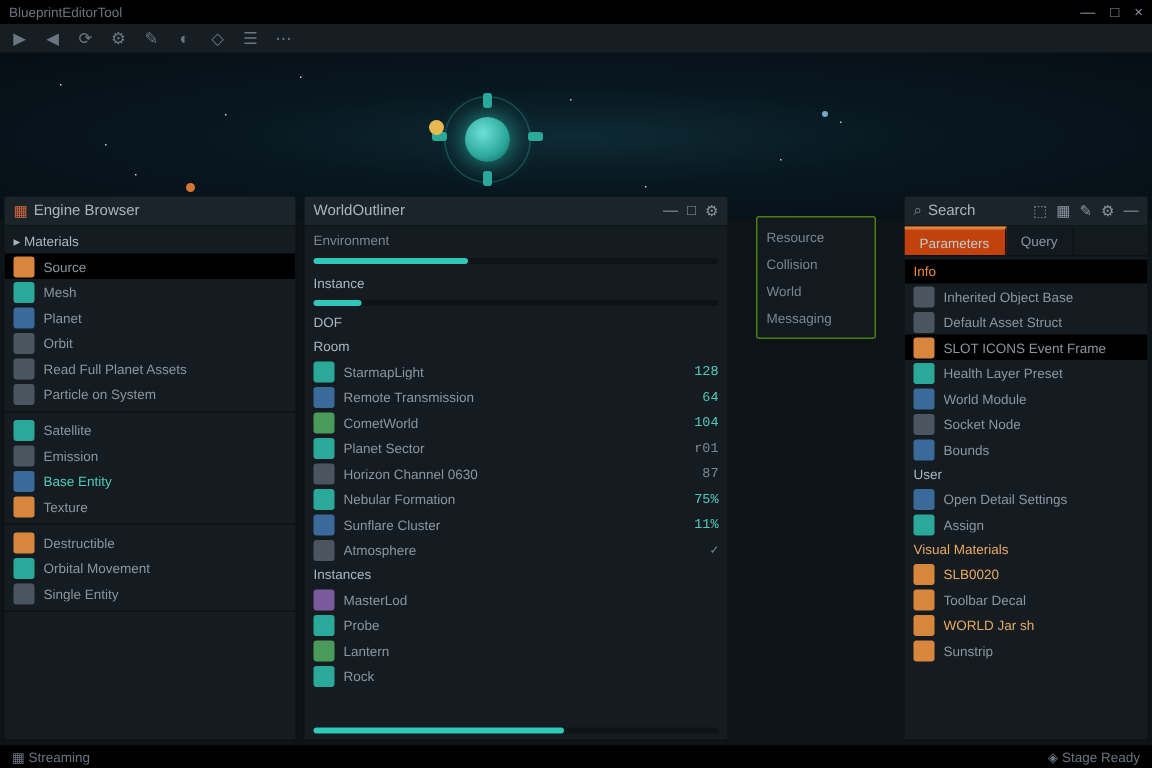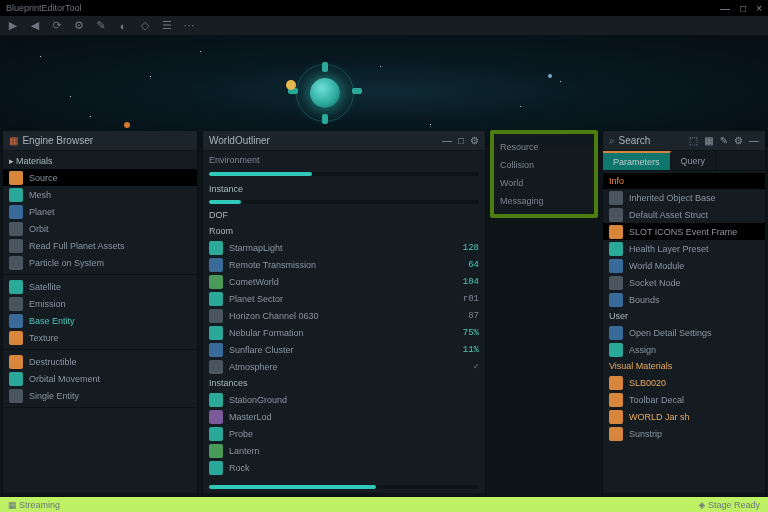--- a/index.html
+++ b/index.html
@@ -26,30 +26,30 @@
 .p-hdr .acts{margin-left:auto;display:flex;gap:6px;color:#5a6570}
 .p-body{flex:1;overflow:hidden;padding:2px 0}
 .row{display:flex;align-items:center;height:17px;padding:0 6px;gap:6px;cursor:pointer}
 .row .ico{width:14px;height:14px;border-radius:2px;flex-shrink:0;display:flex;align-items:center;justify-content:center;font-size:9px;color:#111}
 .row .lbl{flex:1;white-space:nowrap;overflow:hidden;text-overflow:ellipsis;font-size:9px}
 .row .val{font-size:9px;font-family:Liberation Mono, monospace}
 .sec{padding:3px 6px;color:#aab6be;font-size:9px;font-weight:400;cursor:pointer}
 .hl{background:#000000;color:#e88a3c}
 .bar{height:4px;background:#0c1418;border-radius:2px;margin:3px 6px;position:relative}
 .bar>div{height:100%;background:#30c8b8;border-radius:2px}
-.gap-box{background:#141c22cc;border:4px solid #4d7c0f;border-radius:2px;margin:2px;padding:4px 6px}
+.gap-box{background:#141c22cc;border:1px solid #4d7c0f;border-radius:2px;margin:16px;padding:4px 6px}
 .gap-item{height:18px;display:flex;align-items:center;color:#7a8590;font-size:9px;cursor:pointer}
-.statusbar{position:absolute;bottom:0;left:0;right:0;height:16px;background:#bef264;display:flex;align-items:center;padding:0 8px;justify-content:space-between;border-top:1px solid #0a1014}
+.statusbar{position:absolute;bottom:0;left:0;right:0;height:16px;background:#000000;display:flex;align-items:center;padding:0 8px;justify-content:space-between;border-top:1px solid #0a1014}
 .statusbar span{font-size:9px;color:#6a7580}
 .c-teal{background:#2aa89a}.c-orange{background:#d8863c}.c-blue{background:#3a6a9a}
 .c-green{background:#4a9a5a}.c-purple{background:#7a5a9a}.c-gray{background:#4a5560}
 .t-teal{color:#4ec8ba}.t-orange{color:#e8a860}.t-gray{color:#7a8590}
 .tabs{display:flex;height:20px;background:#121a20;border-bottom:1px solid #0a1216}
 .tab{padding:0 10px;display:flex;align-items:center;font-size:9px;cursor:pointer;border-right:1px solid #0a1216}
-.tab.on{background:#0f766e;border-top:2px solid #d8863c;color:#bcc}
+.tab.on{background:#c2410c;border-top:2px solid #d8863c;color:#bcc}
 </style>
 </head>
 <body>
 
 <div class="titlebar">
   <span class="titlebar-left">BlueprintEditorTool</span>
   <div class="titlebar-right">
     <span>—</span>
     <span>□</span>
     <span>×</span>
@@ -213,25 +213,20 @@
           <span class="lbl">Sunflare Cluster</span>
           <span class="val t-teal">11%</span>
         </div>
         <div class="row">
           <span class="ico c-gray"></span>
           <span class="lbl">Atmosphere</span>
           <span class="val t-gray">✓</span>
         </div>
         <div class="sec">Instances</div>
         <div class="row">
-          <span class="ico c-teal"></span>
-          <span class="lbl">StationGround</span>
-          <span class="val "></span>
-        </div>
-        <div class="row">
           <span class="ico c-purple"></span>
           <span class="lbl">MasterLod</span>
           <span class="val "></span>
         </div>
         <div class="row">
           <span class="ico c-teal"></span>
           <span class="lbl">Probe</span>
           <span class="val "></span>
         </div>
         <div class="row">

